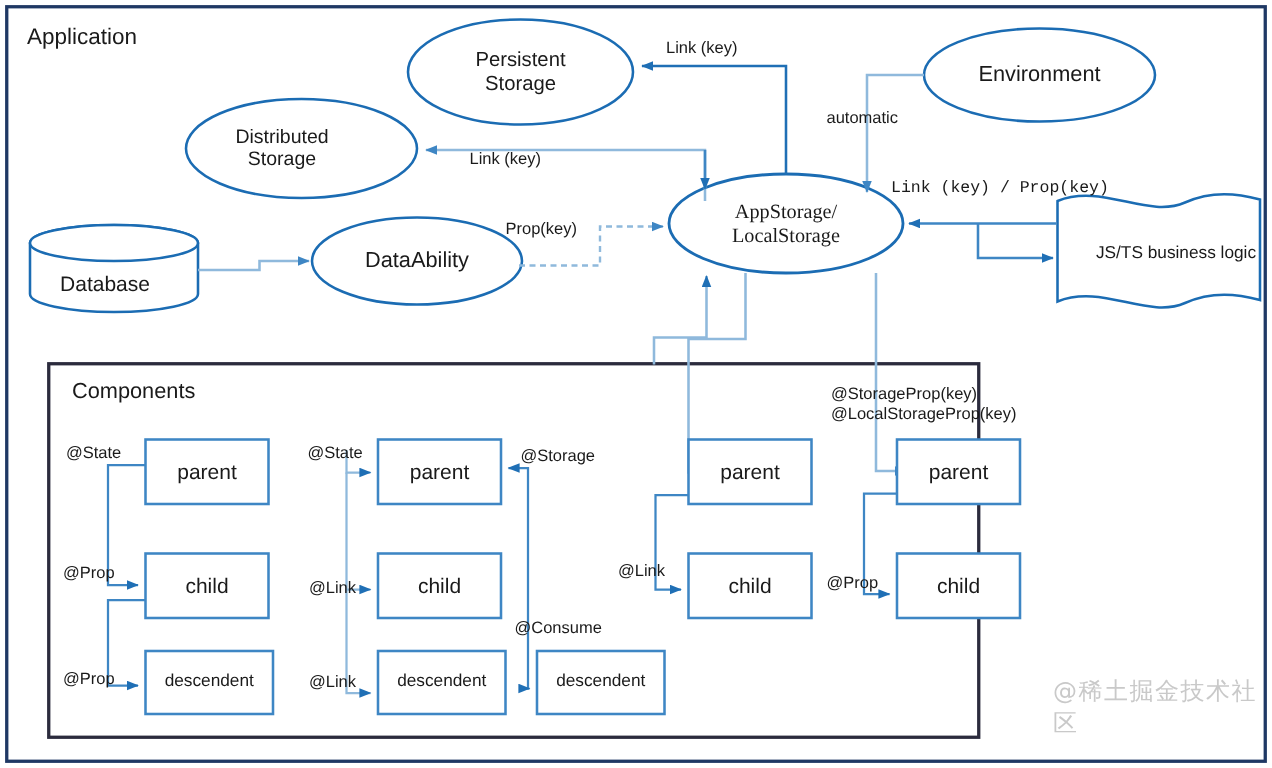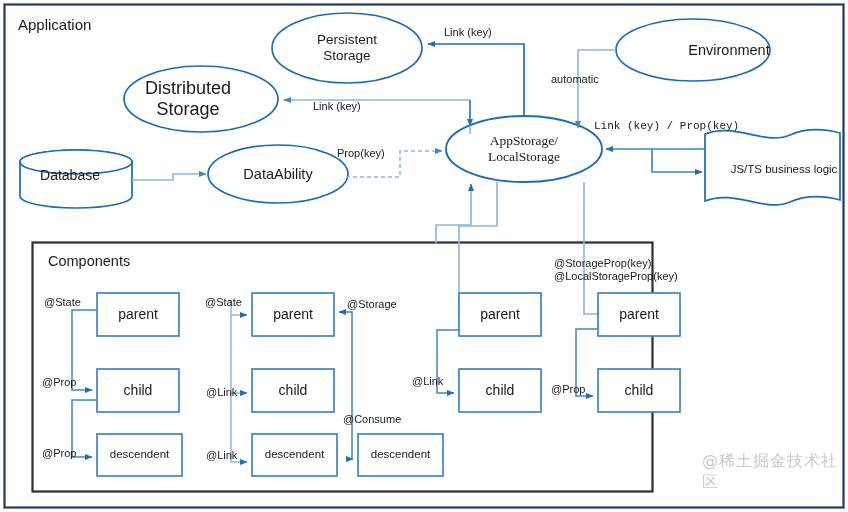--- a/index.html
+++ b/index.html
@@ -102,26 +102,26 @@
     <path fill="none" stroke="#3E86C4" stroke-width="1.5" marker-end="url(#ahD)" d="M598,329 L576,329 L576,396 L593,396"></path>
   </svg>
 
   <div class="lbl" style="left:18px;top:16px;font-size:15px;">Application</div>
 
   <div class="lbl" style="left:48px;top:253px;font-size:14.5px;">Components</div>
 
   <div class="node-text" style="left:272px;top:28px;width:150px;height:40px;font-size:13.5px;white-space:pre-line;">Persistent
 Storage</div>
 
-  <div class="node-text" style="left:126px;top:79px;width:124px;height:40px;font-size:18px;white-space:pre-line;">Distributed
+  <div class="node-text" style="left:126px;top:79px;width:124px;height:40px;font-size:13px;white-space:pre-line;">Distributed
 Storage</div>
 
-  <div class="node-text" style="left:618px;top:40px;width:150px;height:20px;font-size:14.5px;padding-left:36px;">Environment</div>
+  <div class="node-text" style="left:618px;top:40px;width:150px;height:20px;font-size:14.5px;">Environment</div>
 
-  <div class="node-text" style="left:20px;top:166px;width:100px;height:18px;font-size:14px;">Database</div>
+  <div class="node-text" style="left:20px;top:180px;width:100px;height:18px;font-size:14px;">Database</div>
 
   <div class="node-text" style="left:208px;top:165px;width:140px;height:18px;font-size:14.5px;">DataAbility</div>
 
   <div class="node-text" style="left:448px;top:130px;width:152px;height:38px;font-size:13.5px;white-space:pre-line;font-family:Liberation Serif, serif;">AppStorage/
 LocalStorage</div>
 
   <div class="node-text" style="left:706px;top:161px;width:132px;height:18px;font-size:11.5px;padding-left:12px;">JS/TS business logic</div>
 
   <div class="lbl" style="left:444px;top:26px;font-size:11px;">Link (key)</div>
 

